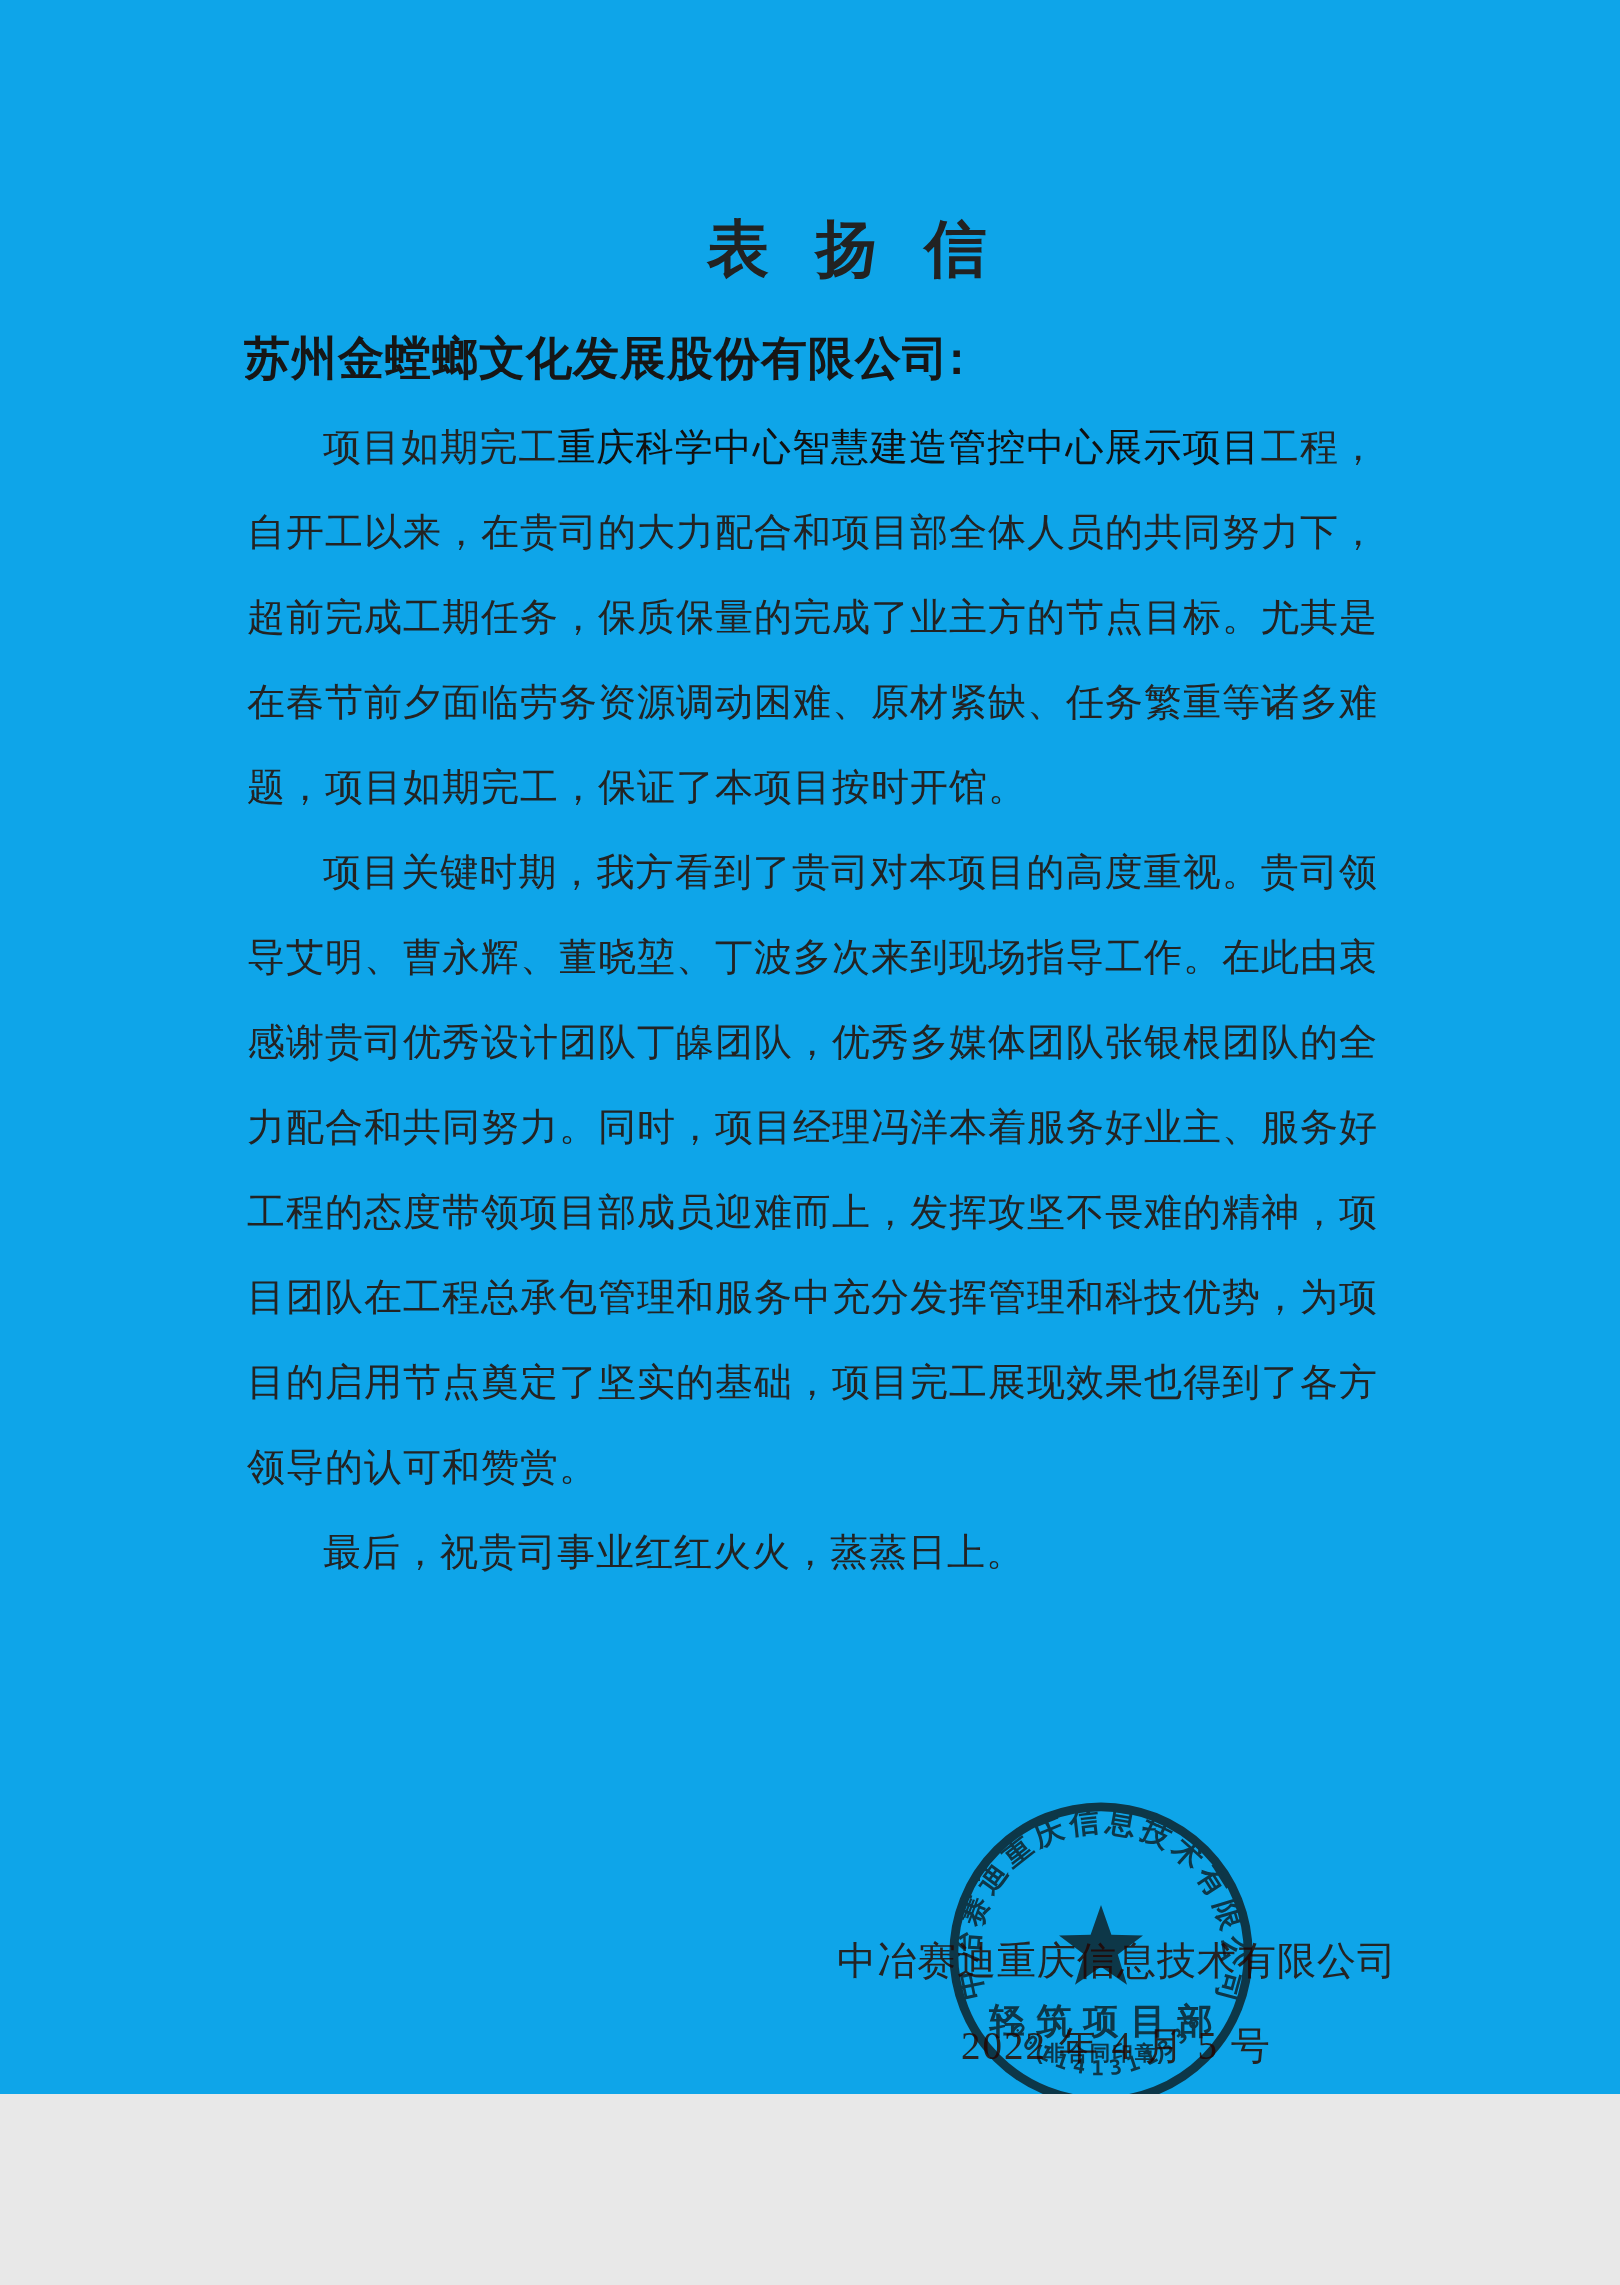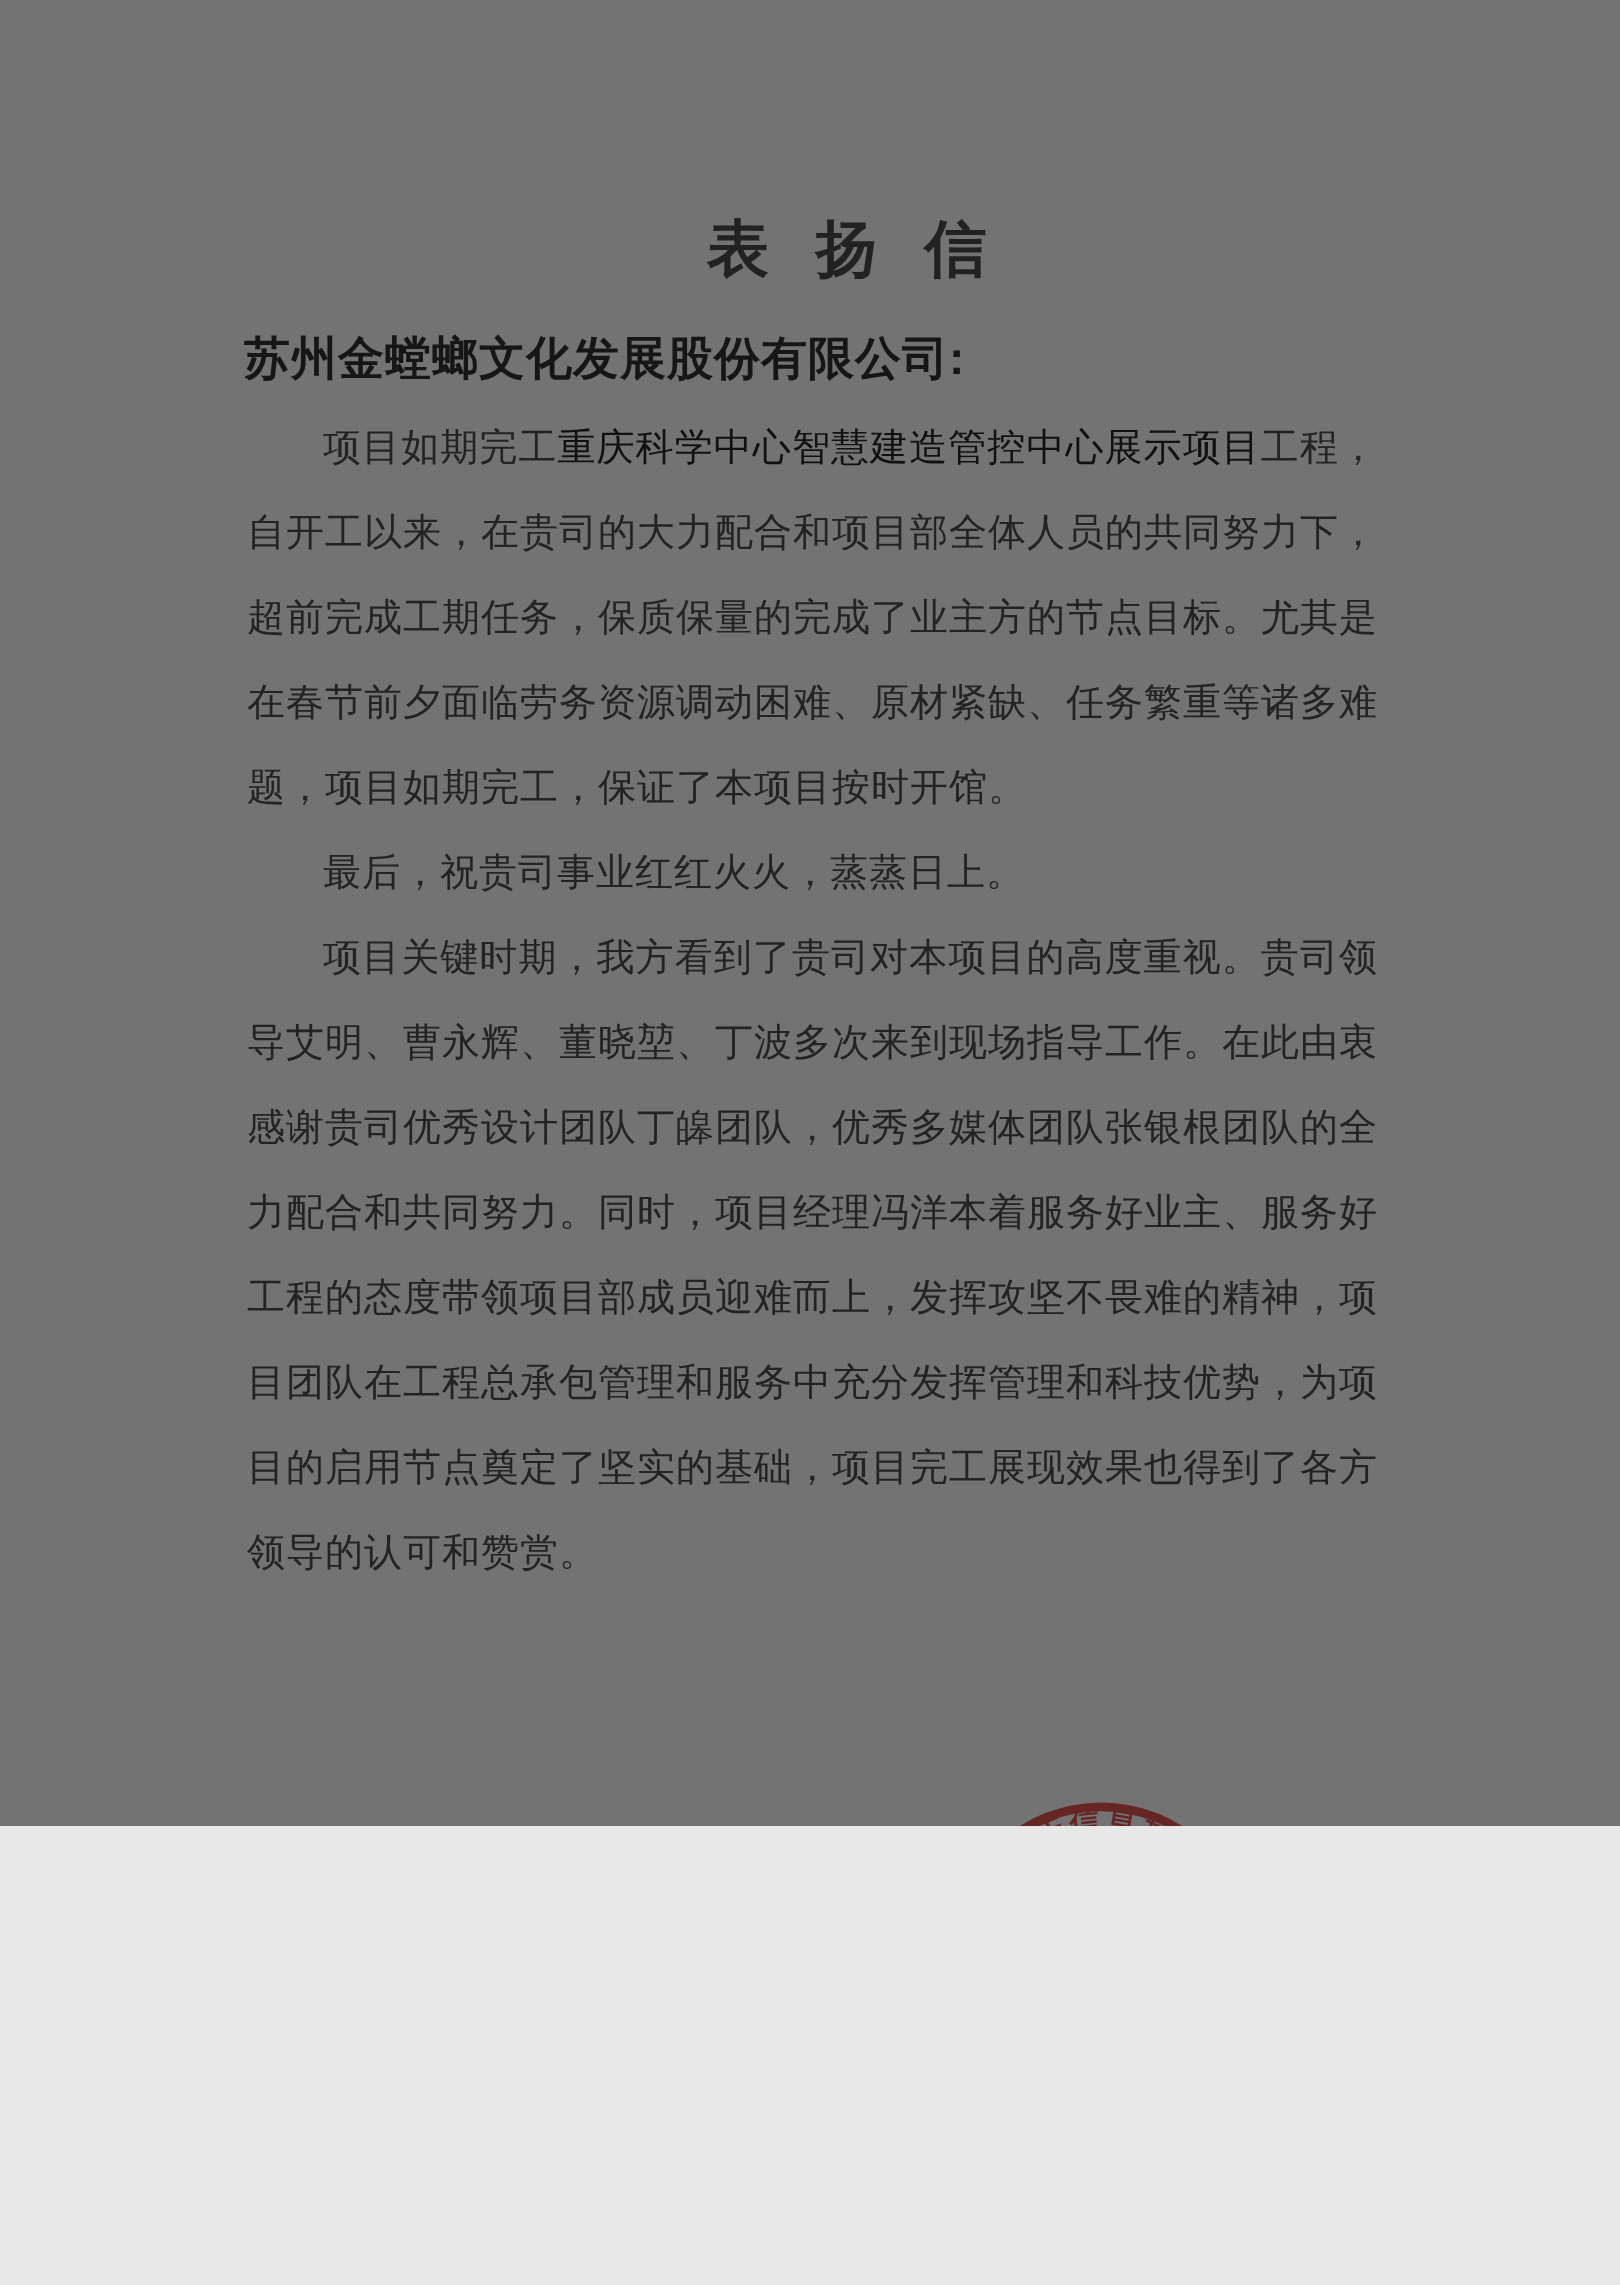--- a/index.html
+++ b/index.html
@@ -1,20 +1,20 @@
 <!DOCTYPE html>
 <html><head>
 <meta charset="utf-8">
 <style>
   html,body{margin:0;padding:0;background:#e8e8e8;}
   .page{
     position:relative;
-    width:1621px;height:1826px;
+    width:1621px;height:2094px;
     margin:0 auto;
-    background:#737373;
+    background:#0ea5e9;
     overflow:hidden;
     font-family:"Liberation Serif","DejaVu Serif",serif;
     color:#1e1e1e;
   }
   .title{
     position:absolute;
     top:207px;left:0;width:1621px;
     text-align:center;
     font-size:62px;
     font-weight:bold;
@@ -76,22 +76,22 @@
 <body>
 
 <div class="page">
 
   <div class="title">表 扬 信</div>
 
   <div class="recipient">苏州金螳螂文化发展股份有限公司:</div>
 
   <div class="body-text">
     <p><span>项目如期完工</span><span class="proj">重庆科学中心智慧建造管控中心展示项目</span><span>工程，自开工以来，在贵司的大力配合和项目部全体人员的共同努力下，超前完成工期任务，保质保量的完成了业主方的节点目标。尤其是在春节前夕面临劳务资源调动困难、原材紧缺、任务繁重等诸多难题，项目如期完工，保证了本项目按时开馆。</span></p>
+    <p>项目关键时期，我方看到了贵司对本项目的高度重视。贵司领导艾明、曹永辉、董晓堃、丁波多次来到现场指导工作。在此由衷感谢贵司优秀设计团队丁皞团队，优秀多媒体团队张银根团队的全力配合和共同努力。同时，项目经理冯洋本着服务好业主、服务好工程的态度带领项目部成员迎难而上，发挥攻坚不畏难的精神，项目团队在工程总承包管理和服务中充分发挥管理和科技优势，为项目的启用节点奠定了坚实的基础，项目完工展现效果也得到了各方领导的认可和赞赏。</p>
     <p>最后，祝贵司事业红红火火，蒸蒸日上。</p>
-    <p>项目关键时期，我方看到了贵司对本项目的高度重视。贵司领导艾明、曹永辉、董晓堃、丁波多次来到现场指导工作。在此由衷感谢贵司优秀设计团队丁皞团队，优秀多媒体团队张银根团队的全力配合和共同努力。同时，项目经理冯洋本着服务好业主、服务好工程的态度带领项目部成员迎难而上，发挥攻坚不畏难的精神，项目团队在工程总承包管理和服务中充分发挥管理和科技优势，为项目的启用节点奠定了坚实的基础，项目完工展现效果也得到了各方领导的认可和赞赏。</p>
   </div>
 
   <div class="signature">中冶赛迪重庆信息技术有限公司</div>
 
   <div class="letter-date">2022 年 4 月 5 号</div>
 
   <svg class="seal" viewBox="0 0 320 320" xmlns="http://www.w3.org/2000/svg">
     <defs>
       <path id="arcTop" d="M 42 205 A 126 126 0 1 1 278 205" fill="none"></path>
       <path id="arcBottom" d="M 50 213 A 121 121 0 0 0 270 213" fill="none"></path>

